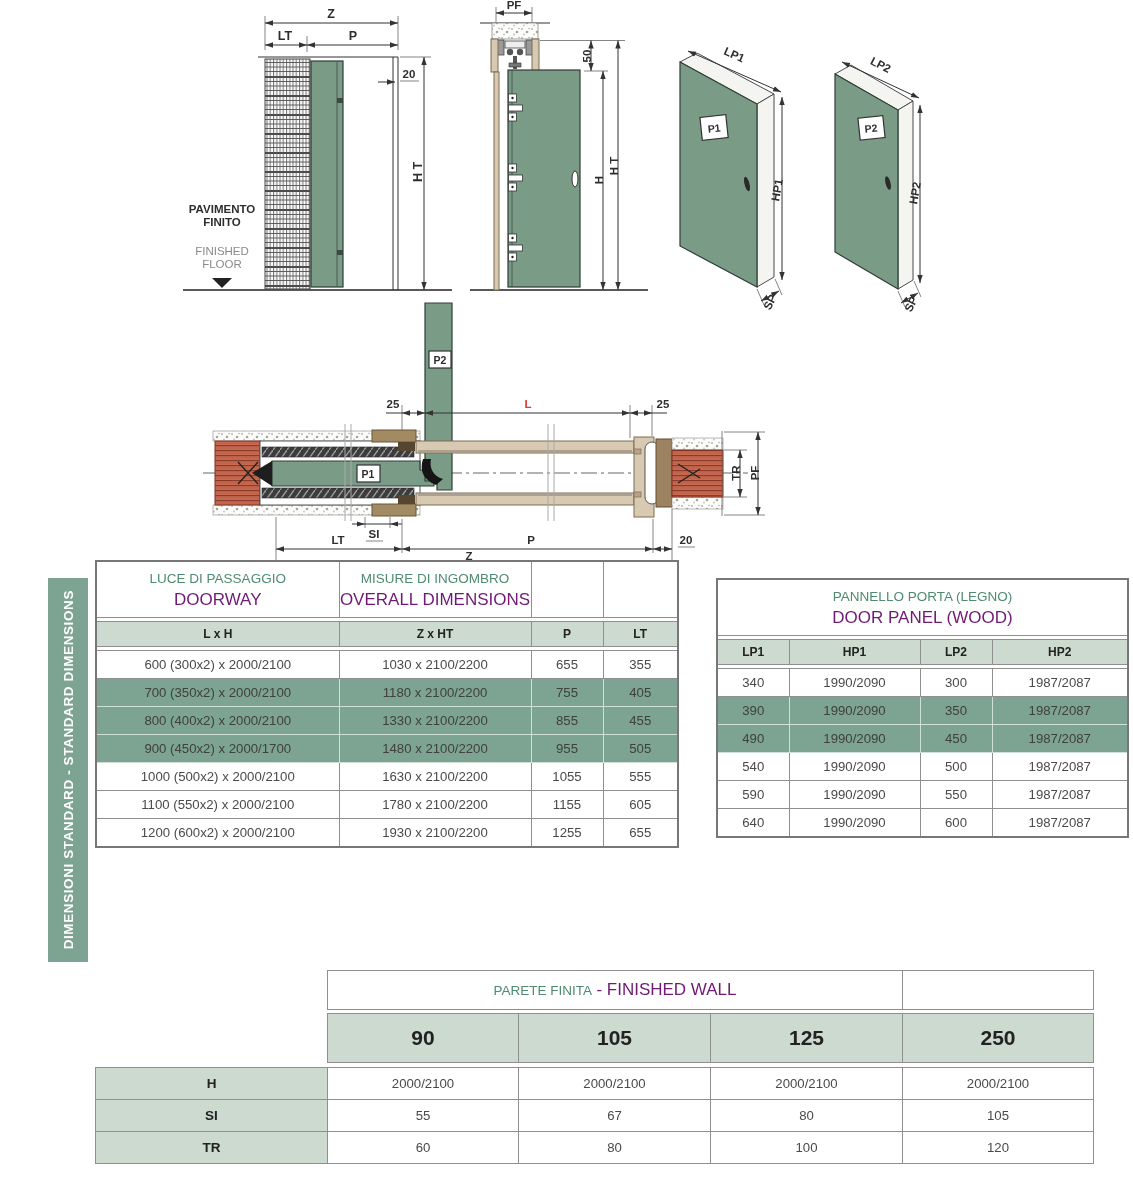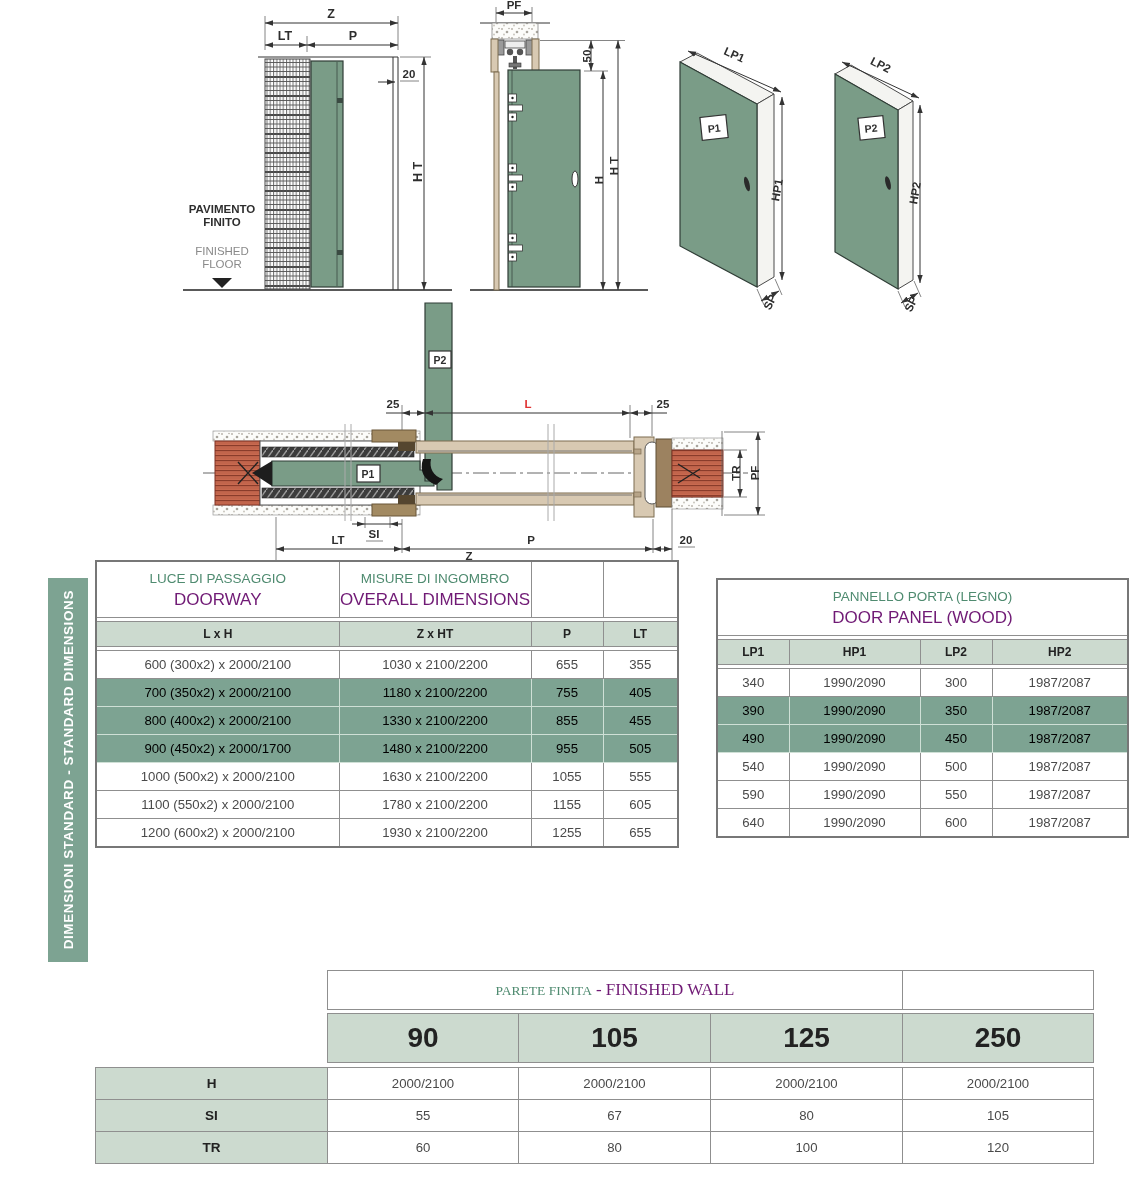--- a/index.html
+++ b/index.html
@@ -27,24 +27,24 @@
                 font-weight:700;font-size:13.5px;letter-spacing:0.6px;white-space:nowrap;}
   table.tbl{border-collapse:collapse;table-layout:fixed;position:absolute;background:#fff;}
   .tbl th,.tbl td{border:1px solid #8f8f8f;text-align:center;vertical-align:middle;padding:0;overflow:hidden;}
   .tbl th.title{height:55px;background:#fff;font-weight:400;}
   .title .it,.wall-title .it{color:#4f8b70;font-size:13.5px;font-weight:400;}
   .title .en,.wall-title .en{color:#701a75;font-size:17px;font-weight:400;}
   .title .en{display:block;margin-top:3px;}
   .tbl tr.gap td{height:3px;border-left:none;border-right:none;background:#fff;}
   .tbl tr.subhead th{background:#ccdacf;height:24px;font-size:12px;font-weight:700;color:#222;}
   .tbl tbody td{height:27px;font-size:13.2px;color:#4a4a4a;background:#fff;}
-  .tbl tbody tr.hl td{background:#7da392;color:#000000;border-color:#cfe0d6;}
+  .tbl tbody tr.hl td{background:#7da392;color:#404040;border-color:#cfe0d6;}
   .tbl.edge{border:2px solid #777;}
-  .wall th.wall-title{height:38px;background:#fff;font-weight:400;font-family:Liberation Serif, serif;}
-  .wall tr.subhead th{height:48px;font-size:28px;}
+  .wall th.wall-title{height:38px;background:#fff;font-weight:400;}
+  .wall tr.subhead th{height:48px;font-size:21px;}
   .wall tr.gap2 td{height:4px;border-left:none;border-right:none;background:#fff;}
   .wall tbody td{height:31px;}
   .wall td.rowlabel{background:#ccdacf;font-weight:700;color:#222;font-size:13.5px;}
   .ghost{border:none !important;background:#fff !important;}
 </style>
 </head>
 <body>
 
 <div class="page">
 

